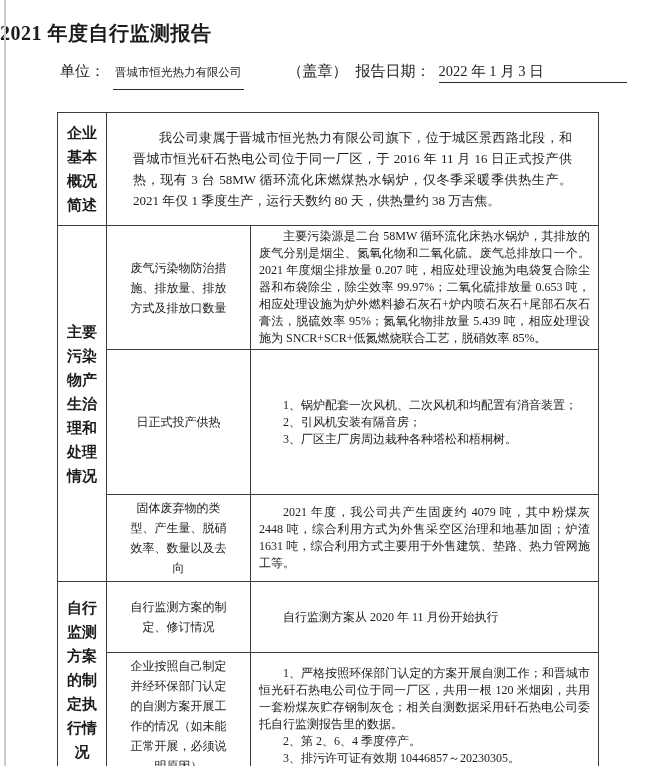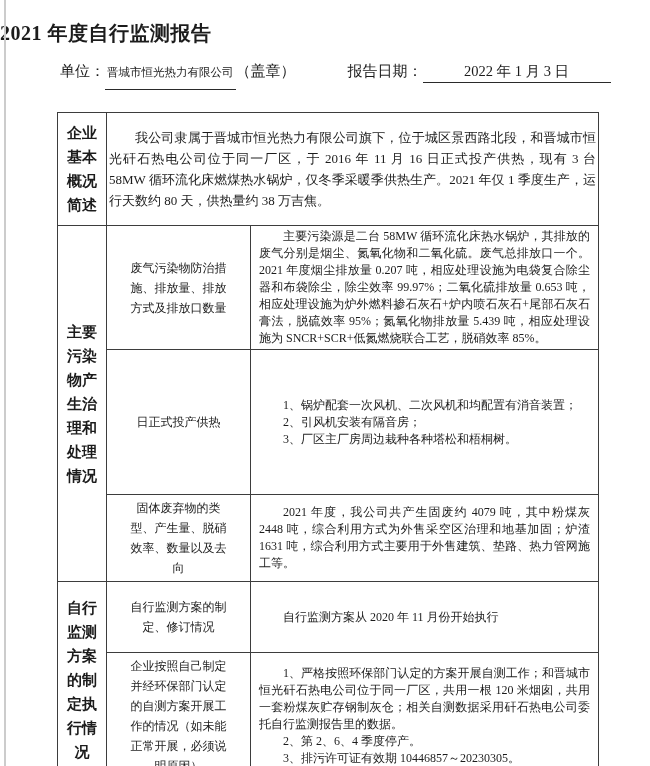--- a/index.html
+++ b/index.html
@@ -20,35 +20,35 @@
     font-size:20px;
     font-weight:bold;
     letter-spacing:0.5px;
   }
   .meta{
     margin:15px 0 0 60px;
     display:flex;
     align-items:baseline;
     font-size:15px;
     white-space:nowrap;
+    gap:8px;
   }
   .m-underline{
     border-bottom:1px solid #2a2a2a;
   }
   .unit-name{
     font-size:11.5px;
     padding:0 2px 9px 2px;
   }
-  .seal-note{font-size:15px;}
-  .date-label{margin-left:52px;}
+  .seal-note{font-size:15px;margin-left:36px;}
+  .date-label{}
   .date-value{
     font-size:14.5px;
     width:188px;
     display:inline-block;
-    text-align:center;
     padding-bottom:1px;
   }
   table.report{
     margin:22px 0 0 57px;
     width:541px;
     border-collapse:collapse;
     table-layout:fixed;
   }
   table.report td{
     border:1px solid #3d3d3d;
@@ -74,21 +74,21 @@
   td.content{
     font-size:12px;
     line-height:17px;
     text-align:justify;
     padding:0 8px;
   }
   td.content p{margin:0;text-indent:2em;}
   td.content-lg{
     font-size:13px;
     line-height:21px;
-    padding:0 2px;
+    padding:0 26px;
   }
   .gap-below{margin-bottom:17px;}
   tr.r1 td{height:110px;}
   tr.r2 td{height:123px;}
   tr.r3 td{height:144px;}
   tr.r4 td{height:86px;}
   tr.r5 td{height:70px;}
   tr.r6 td{height:125px;}
 </style>
 </head>

